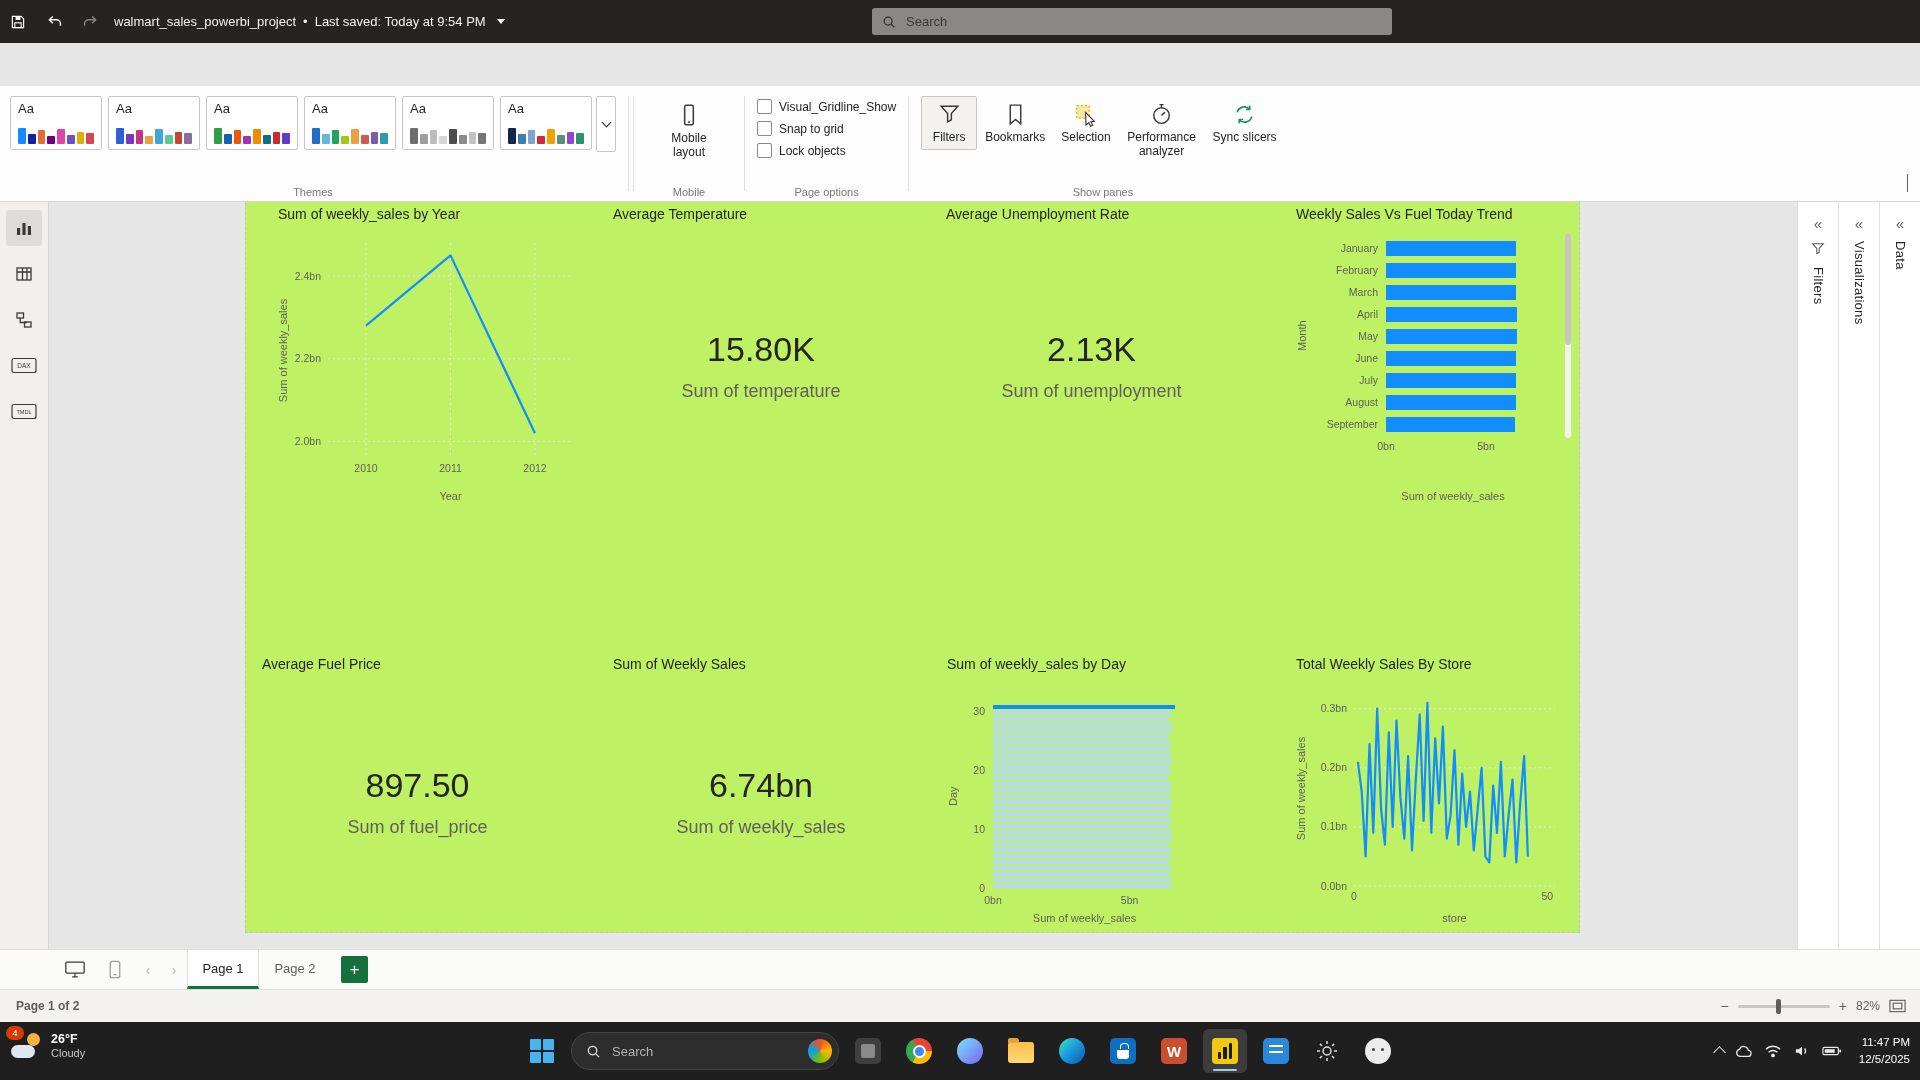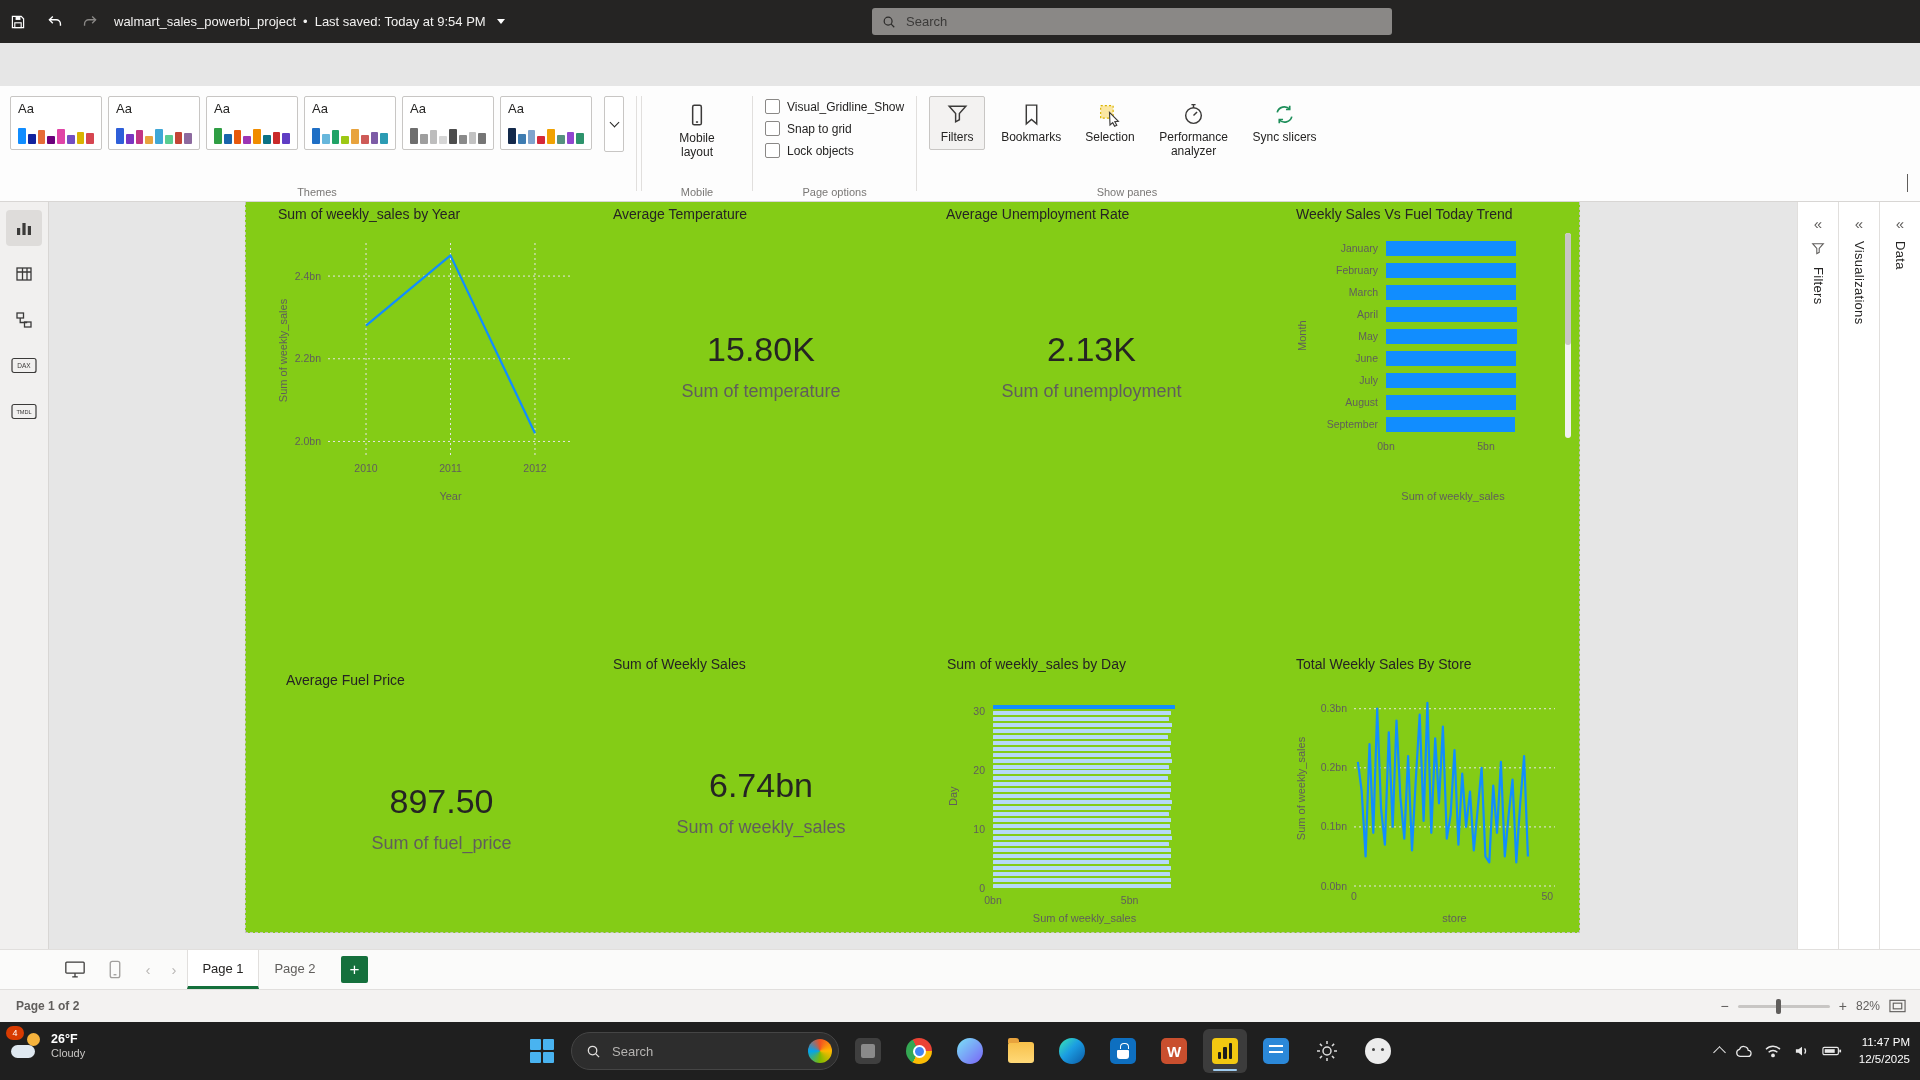--- a/index.html
+++ b/index.html
@@ -23,21 +23,21 @@
     display:flex;align-items:stretch;padding-left:16px;box-sizing:border-box;}
   .mi{display:flex;align-items:center;padding:0 16px;font-size:14px;color:#252423;cursor:pointer;border-bottom:3px solid transparent;box-sizing:border-box;}
   .mi.active{font-weight:700;border-bottom-color:#15703C;}
   .share-btn{position:absolute;right:14px;top:7px;height:29px;background:#15703C;color:#fff;border:none;border-radius:3px;
     display:flex;align-items:center;gap:7px;padding:0 12px;font-size:13px;cursor:pointer;}
   .chev-down{width:6px;height:6px;border-right:1.4px solid currentColor;border-bottom:1.4px solid currentColor;transform:rotate(45deg);margin-top:-3px;}
   .chev-up{width:7px;height:7px;border-left:1.5px solid #605E5C;border-top:1.5px solid #605E5C;transform:rotate(45deg);}
   
   .ribbon{position:absolute;left:0;top:86px;width:1920px;height:116px;background:#fdfdfd;border-bottom:1px solid #d8d6d4;
     display:flex;align-items:stretch;box-sizing:border-box;}
-  .rgroup{position:relative;padding:10px 10px 20px 10px;display:flex;align-items:flex-start;gap:8px;}
+  .rgroup{position:relative;padding:10px 10px 20px 10px;display:flex;align-items:flex-start;gap:0;}
   .rgroup-label{position:absolute;bottom:3px;left:0;width:100%;text-align:center;font-size:11px;color:#797775;}
   .rsep{width:1px;background:#e1dfdd;margin:10px 2px;}
   .themes-gallery{display:flex;gap:6px;}
   .theme-card{width:92px;height:54px;background:#fff;border:1px solid #c8c6c4;border-radius:2px;position:relative;cursor:pointer;box-sizing:border-box;}
   .theme-aa{position:absolute;left:7px;top:4px;font-size:13px;color:#252423;}
   .theme-bars{position:absolute;left:7px;right:7px;bottom:5px;display:flex;align-items:flex-end;gap:2px;height:18px;}
   .theme-bar{width:8px;border-radius:1px;}
   .gallery-expand{width:18px;height:54px;border:1px solid #c8c6c4;border-radius:2px;background:#fff;display:flex;align-items:center;justify-content:center;cursor:pointer;margin-left:4px;}
   .rbtn{display:flex;flex-direction:column;align-items:center;gap:3px;padding:5px 7px;min-width:56px;max-width:86px;
     background:none;border:1px solid transparent;cursor:pointer;font-family:inherit;}
@@ -45,21 +45,21 @@
   .rbtn-label{font-size:12px;color:#252423;text-align:center;line-height:1.18;display:flex;align-items:center;gap:4px;justify-content:center;flex-wrap:wrap;}
   .opts{flex-direction:column;display:flex;gap:7px;padding-top:13px;}
   .chk{display:flex;align-items:center;gap:7px;font-size:12px;color:#252423;cursor:pointer;}
   .chk .box{width:13px;height:13px;border:1px solid #8a8886;background:#fff;border-radius:2px;}
   .ribbon-collapse{position:absolute;right:12px;bottom:8px;cursor:pointer;}
   
   .workspace{position:absolute;left:0;top:202px;width:1920px;height:747px;background:#e6e6e6;}
   .view-rail{position:absolute;left:0;top:0;width:49px;height:100%;background:#f1f0ef;border-right:1px solid #d8d6d4;box-sizing:border-box;}
   .rail-item{width:36px;height:36px;margin:8px auto 10px auto;display:flex;align-items:center;justify-content:center;border-radius:4px;cursor:pointer;}
   .rail-item.active{background:#dedcda;}
-  .report-page{position:absolute;left:245px;top:0;width:1335px;height:731px;background:#84cc16;
+  .report-page{position:absolute;left:245px;top:0;width:1335px;height:731px;background:#bef264;
     border:1px dashed #c6c4c2;border-top:none;box-sizing:border-box;padding-left:48px;}
   .visual{position:absolute;display:flex;flex-direction:column;cursor:pointer;}
   .visual-title{font-size:14px;color:#252423;padding:2px 0 5px 2px;white-space:nowrap;}
   .chart-body{position:relative;flex:1;overflow:hidden;}
   svg .tick{font-size:10.5px;fill:#605E5C;}
   svg .alabel{font-size:11px;fill:#605E5C;}
   .card-body{display:flex;flex-direction:column;align-items:center;justify-content:center;gap:12px;}
   .card-value{font-size:34px;color:#252423;}
   .card-label{font-size:18px;color:#605E5C;}
   .bh-wrap,.dn-wrap{position:absolute;inset:0;}
@@ -469,21 +469,21 @@
                 <div class="bh-tick" style="left: 192px;">5bn</div>
               </div>
               <div class="bh-xlabel" style="left: 159px;">Sum of weekly_sales</div>
               <div class="bh-ylabel" style="left: 2px; top: 10px; height: 198px;">Month</div>
               <div class="v-scroll">
                 <div class="v-thumb"></div>
               </div>
             </div>
           </div>
       </div>
-      <div class="visual" style="left:38px;top:452px;width:315px;height:272px;margin-top:16px;">
+      <div class="visual" style="left:14px;top:452px;width:315px;height:272px;">
         <div class="visual-title">Average Fuel Price</div>
         <div class="chart-body card-body">
             <div class="card-value">897.50</div>
             <div class="card-label">Sum of fuel_price</div>
           </div>
       </div>
       <div class="visual" style="left:365px;top:452px;width:300px;height:272px;">
         <div class="visual-title">Sum of Weekly Sales</div>
         <div class="chart-body card-body">
             <div class="card-value">6.74bn</div>

